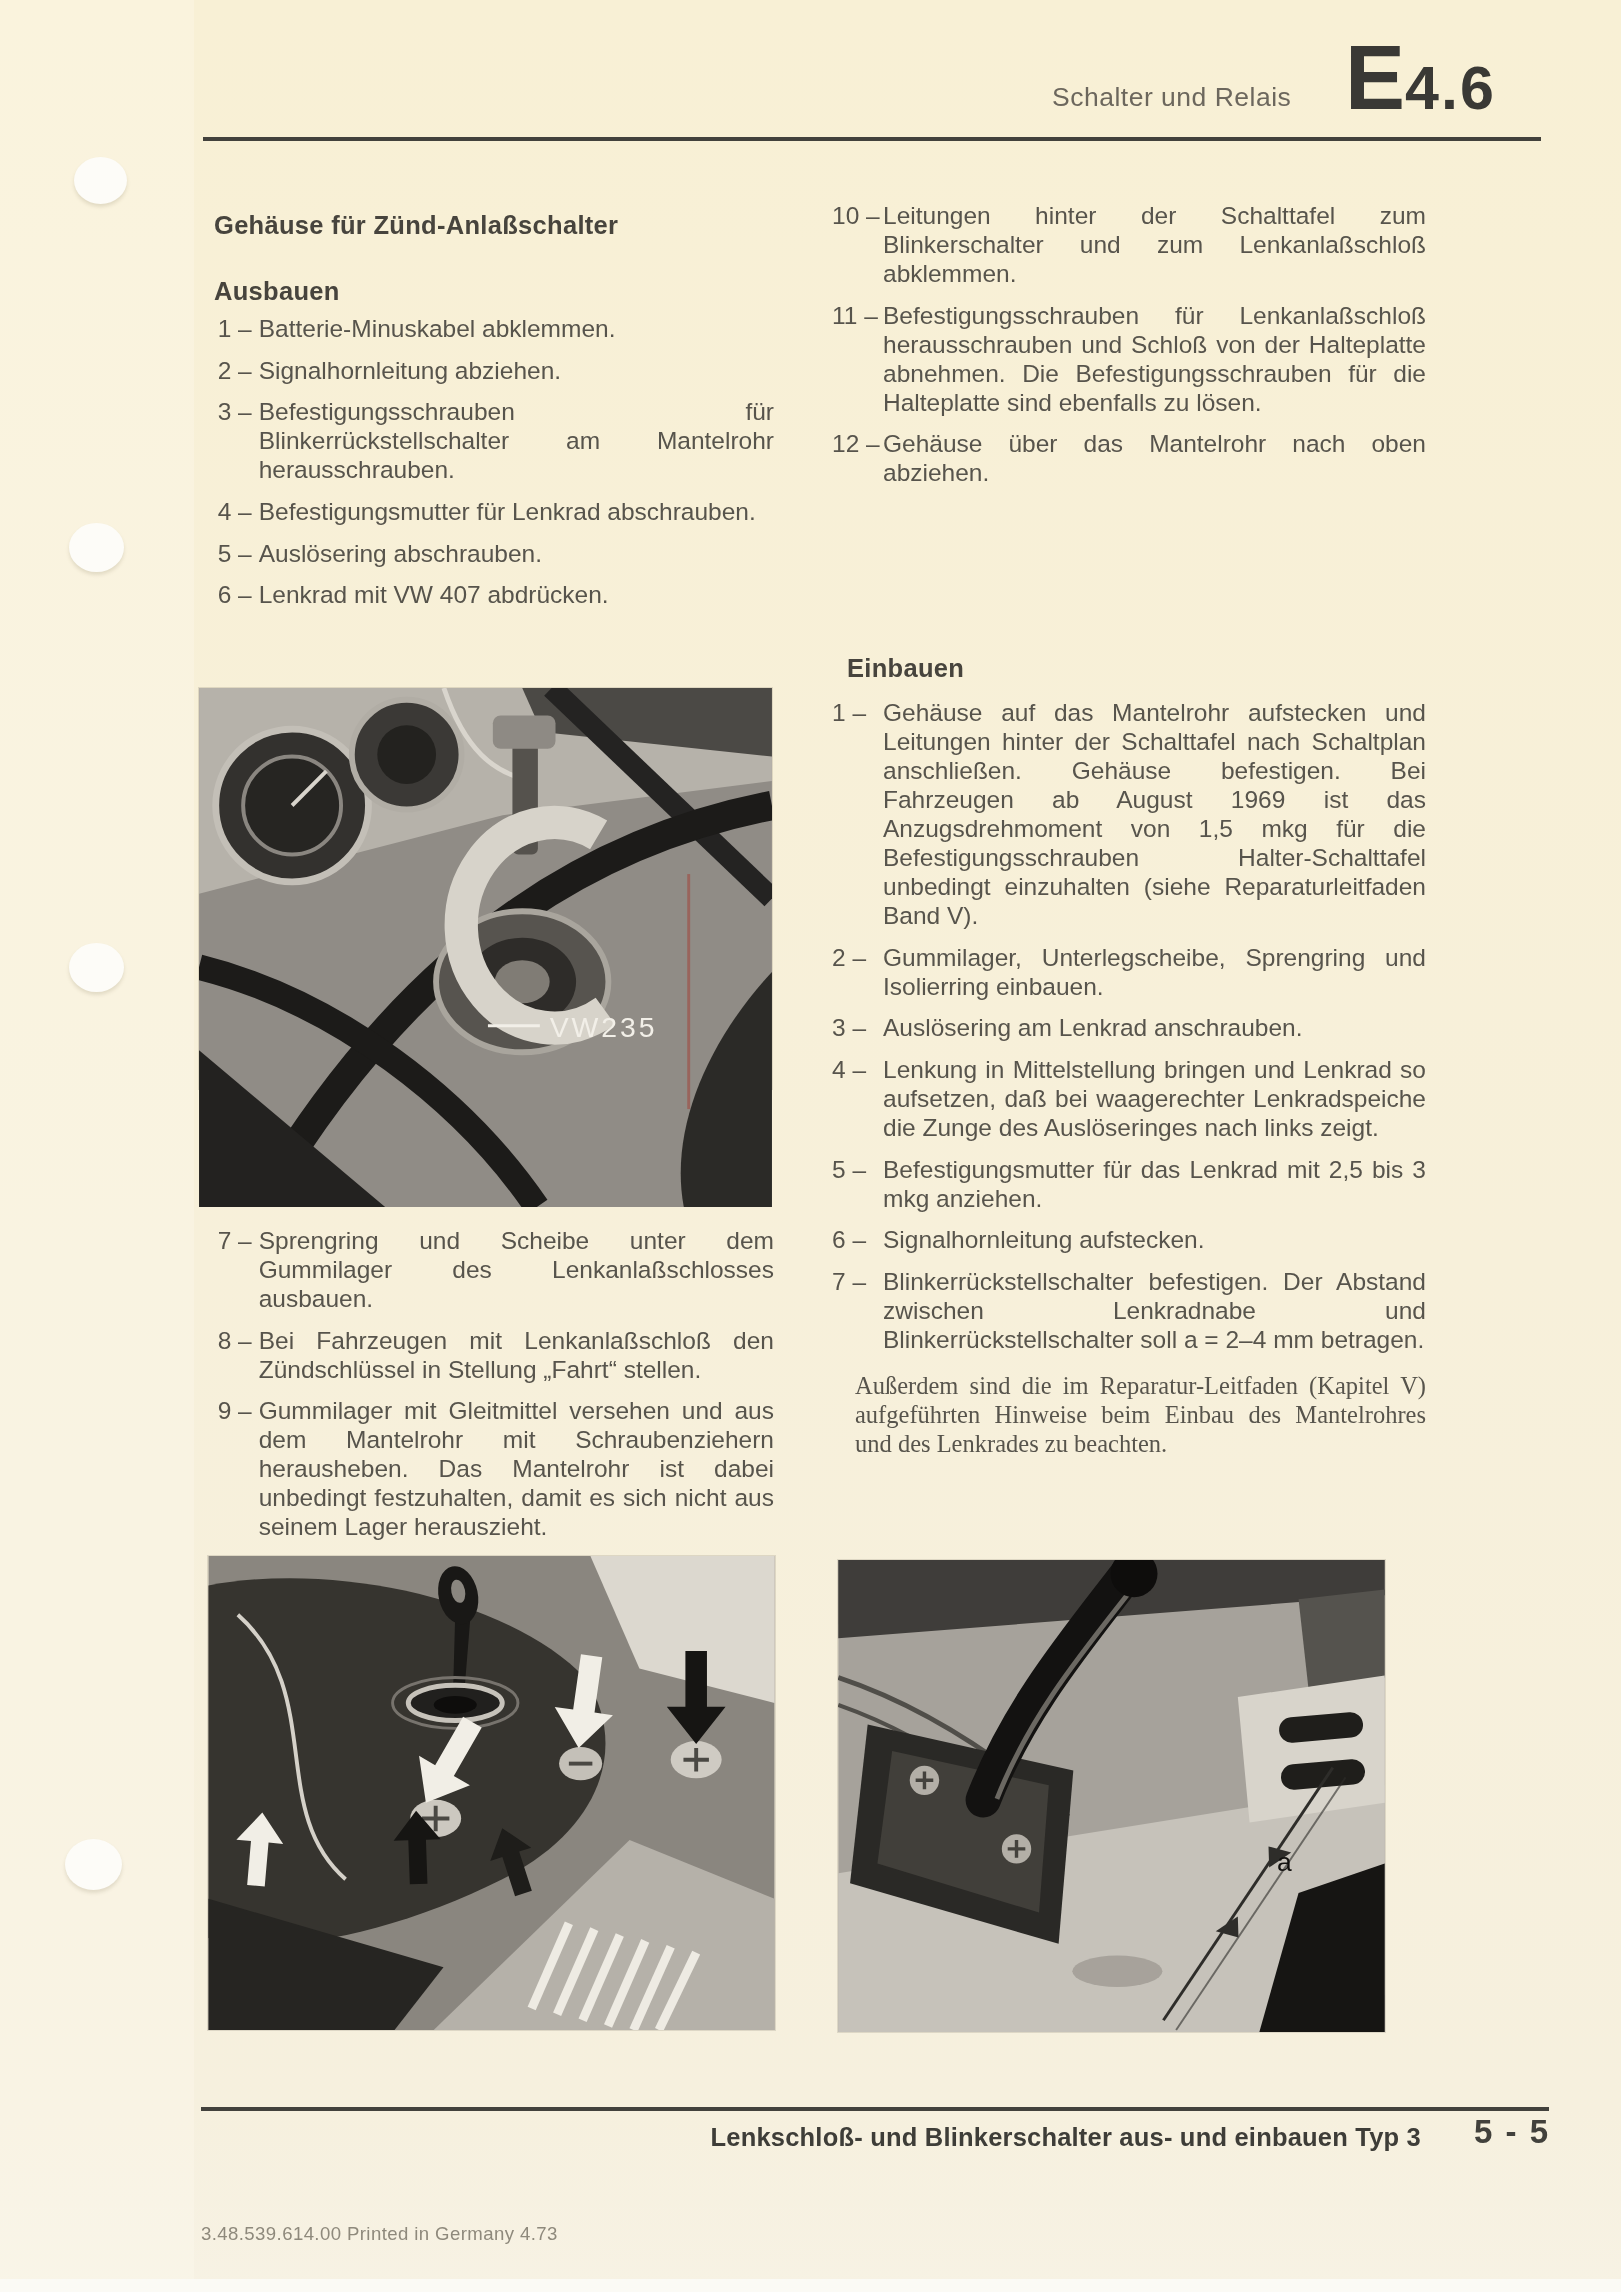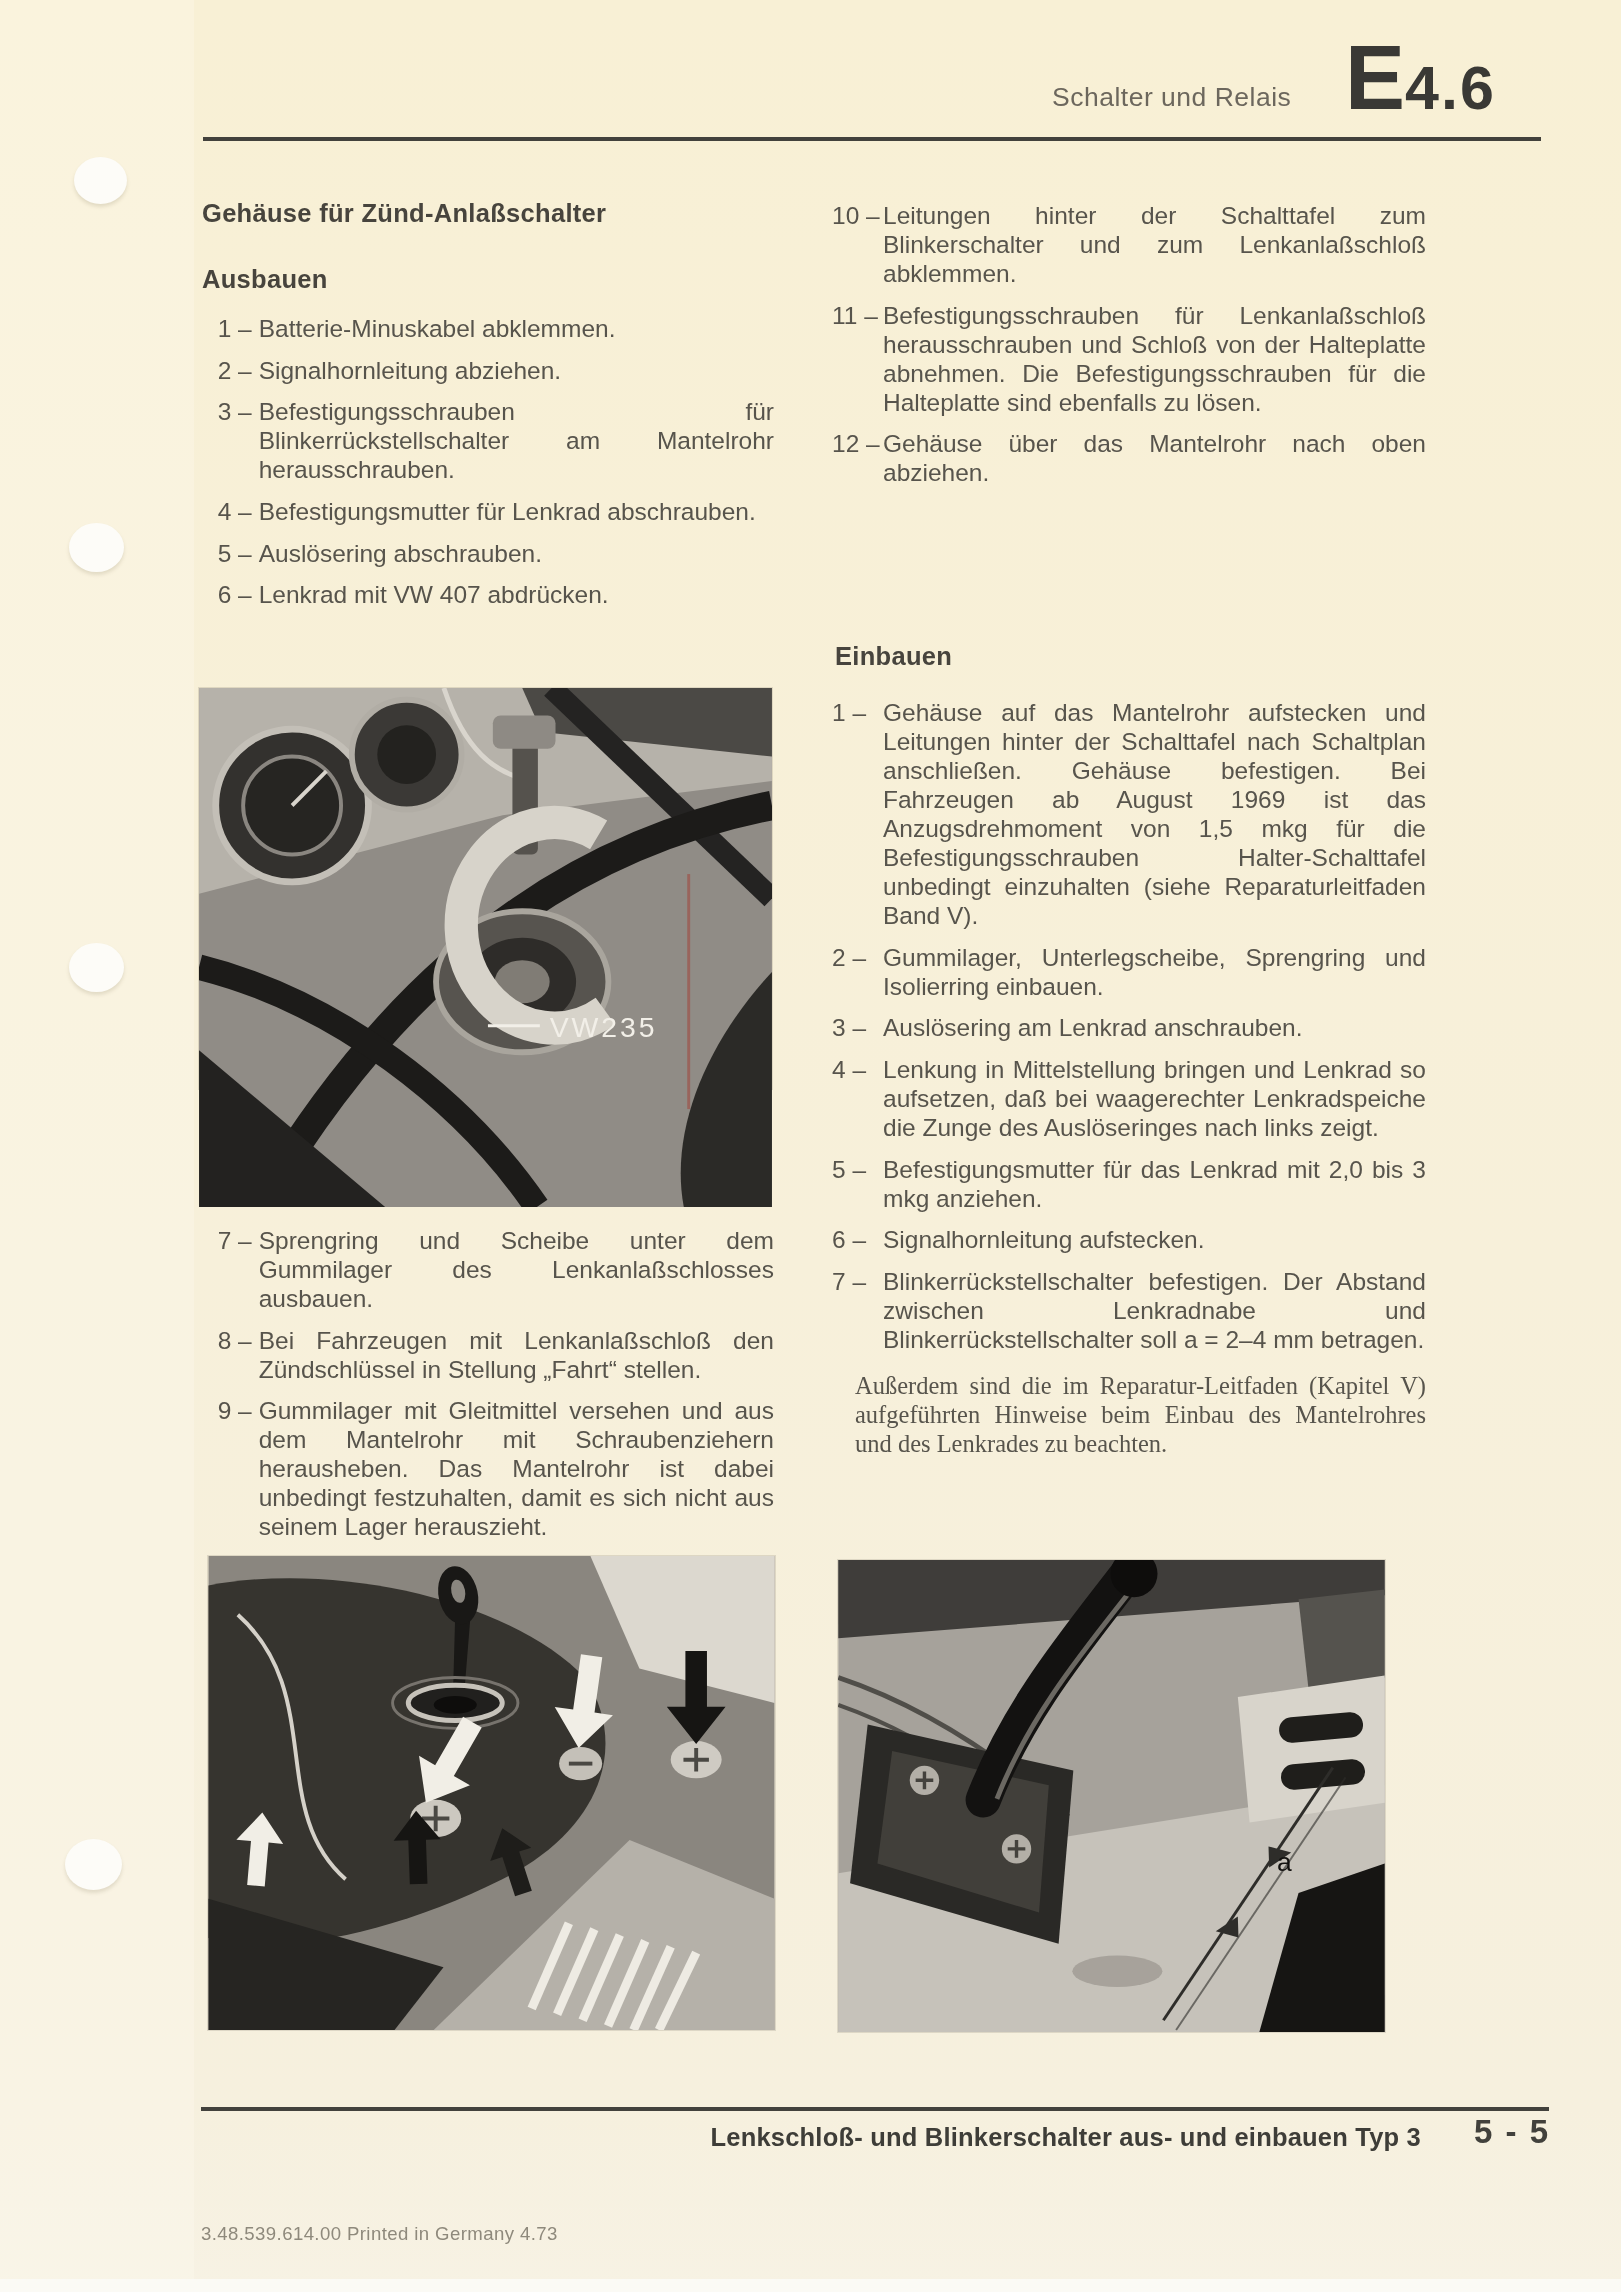--- a/index.html
+++ b/index.html
@@ -14,21 +14,21 @@
   }
   .margin-strip{position:absolute;left:0;top:0;width:194px;height:100%;background:rgba(255,251,242,0.30);}
   .hole{position:absolute;background:#fdfcf8;border-radius:50%;box-shadow:0 2.9px 3.9px rgba(120,110,80,0.18);}
   .hdr-sect{position:absolute;left:1052px;top:82px;font-size:26.5px;color:#6c675d;letter-spacing:0.5px;}
   .hdr-code{position:absolute;left:1345px;top:29px;display:flex;align-items:baseline;color:#3a3935;}
   .hdr-code .ltr{font-size:90px;font-weight:bold;line-height:98px;}
   .hdr-code .num{font-size:61px;font-weight:bold;letter-spacing:2px;}
   .rule{position:absolute;background:#42413c;height:3.9px;}
   .rule-top{left:203px;top:137px;width:1338px;}
   .rule-bottom{left:201px;top:2107px;width:1348px;}
-  h1.doc,h2.doc{position:absolute;margin:0;font-size:25.5px;font-weight:bold;color:#47443d;letter-spacing:0.3px;}
+  h1.doc,h2.doc{position:absolute;margin:12px;font-size:25.5px;font-weight:bold;color:#47443d;letter-spacing:0.3px;}
   .col{position:absolute;font-size:24.5px;line-height:29px;}
   .step{display:grid;grid-template-columns:41px 1fr;margin-bottom:12.7px;}
   .col.right-col .step{grid-template-columns:51px 1fr;}
   .step .num{white-space:nowrap;}
   .step .txt{text-align:justify;}
   .note{margin-left:23px;margin-top:16.7px;text-align:justify;font-family:Liberation Serif, serif;}
   .photo{position:absolute;box-shadow:0 0 0 1px rgba(80,75,60,0.15);}
   .photo svg{display:block;}
   .ftr-caption{position:absolute;left:201px;top:2123px;width:1220px;text-align:right;
     font-size:25.5px;font-weight:bold;color:#3e3d38;letter-spacing:0.2px;}
@@ -208,21 +208,21 @@
     <div class="step">
         <span class="num">3 –</span>
         <span class="txt">Auslösering am Lenkrad anschrauben.</span>
       </div>
     <div class="step">
         <span class="num">4 –</span>
         <span class="txt">Lenkung in Mittelstellung bringen und Lenkrad so aufsetzen, daß bei waagerechter Lenkradspeiche die Zunge des Auslöseringes nach links zeigt.</span>
       </div>
     <div class="step">
         <span class="num">5 –</span>
-        <span class="txt">Befestigungsmutter für das Lenkrad mit 2,0 bis 3 mkg anziehen.</span>
+        <span class="txt">Befestigungsmutter für das Lenkrad mit 2,5 bis 3 mkg anziehen.</span>
       </div>
     <div class="step">
         <span class="num">6 –</span>
         <span class="txt">Signalhornleitung aufstecken.</span>
       </div>
     <div class="step">
         <span class="num">7 –</span>
         <span class="txt">Blinkerrückstellschalter befestigen. Der Abstand zwischen Lenkradnabe und Blinkerrückstellschalter soll a = 2–4 mm betragen.</span>
       </div>
     <div class="note">Außerdem sind die im Reparatur-Leitfaden (Kapitel V) aufgeführten Hinweise beim Einbau des Mantelrohres und des Lenkrades zu beachten.</div>

